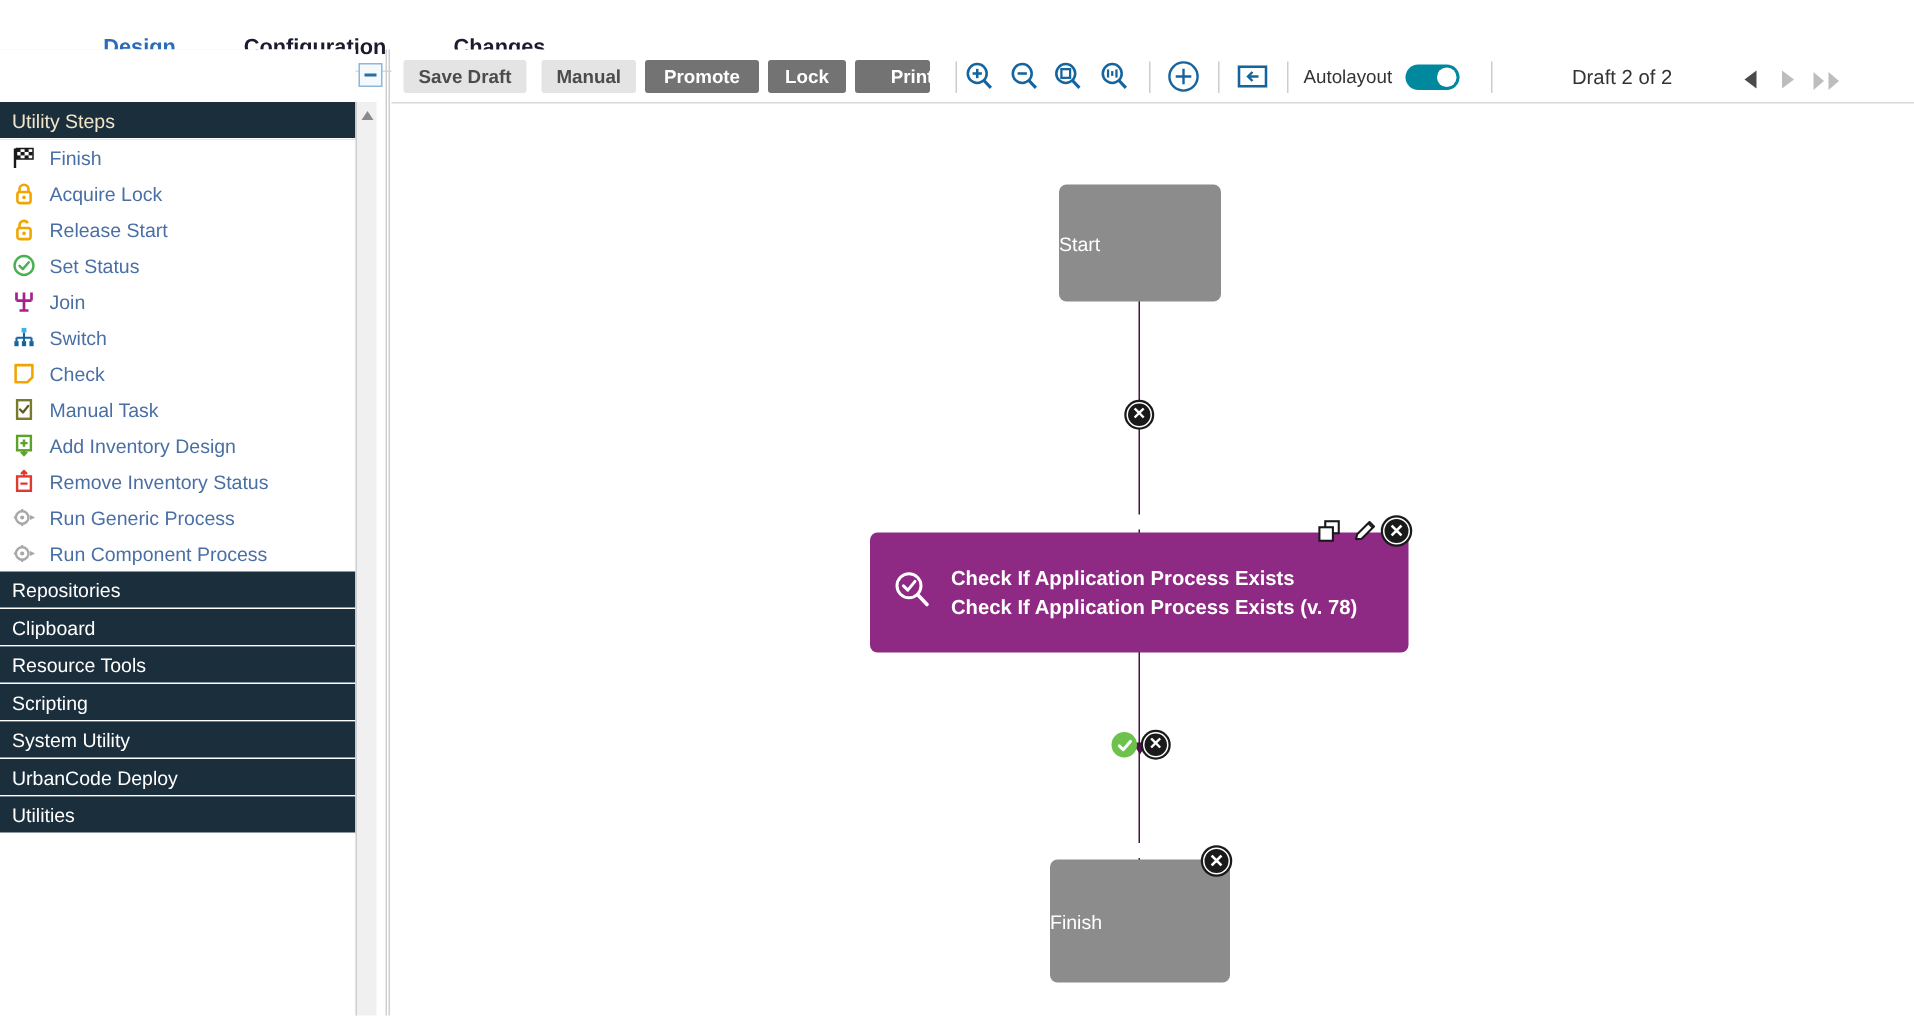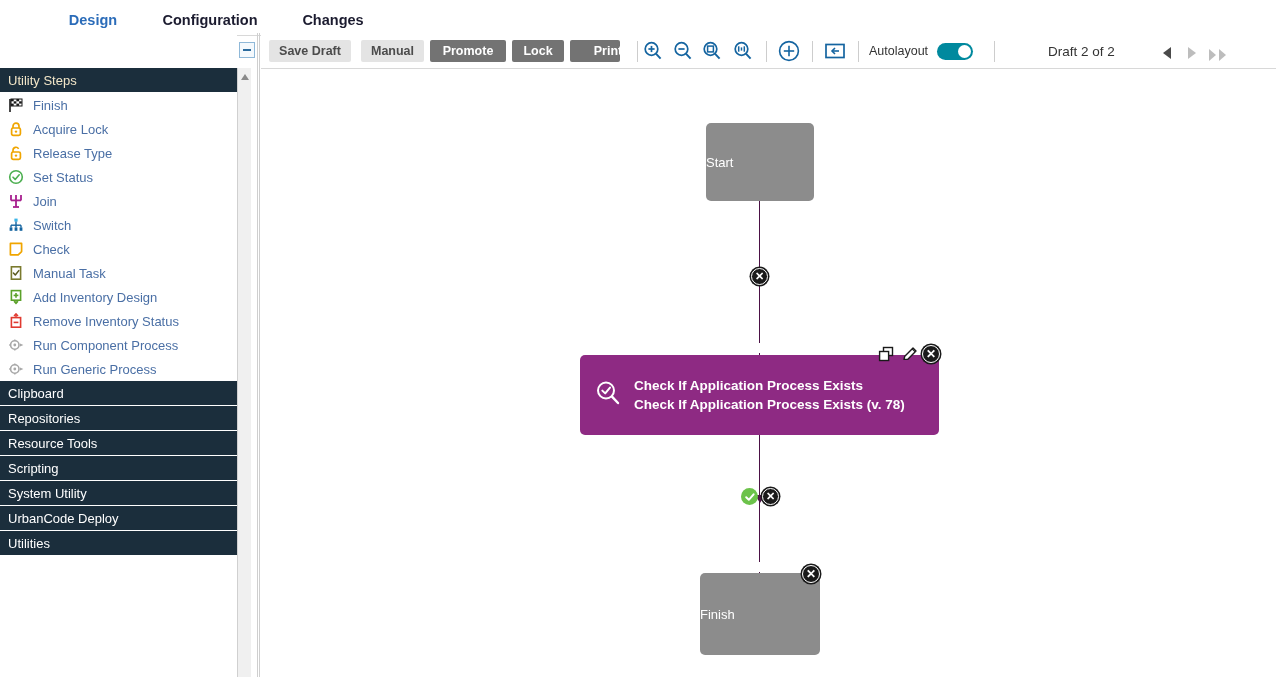--- a/index.html
+++ b/index.html
@@ -6,21 +6,21 @@
   html, body {
     margin: 0; padding: 0;
     width: 1276px; height: 677px;
     overflow: hidden;
     background: #ffffff;
     font-family: "Liberation Sans", sans-serif;
   }
 
   
   .tabbar {
-    position: absolute; top: 4px; left: 0; width: 1276px; height: 32px;
+    position: absolute; top: 16px; left: 0; width: 1276px; height: 32px;
     background: #ffffff;
     border-bottom: 1px solid #d8d8d8;
   }
   .tab {
     position: absolute; top: 0; height: 32px;
     font-size: 14.5px; font-weight: bold; color: #1b1b2f;
     display: flex; align-items: center; justify-content: center;
     cursor: pointer; padding: 0 4px;
   }
   .tab.active { color: #2b6cb9; }
@@ -236,21 +236,21 @@
           <span class="label">Acquire Lock</span>
         </div>
         <div class="step-item">
           <span class="step-ico">
             <svg width="16" height="16" viewBox="0 0 16 16">
               <path d="M5 7 V5.2 a3 3 0 0 1 5.6 -1.4" fill="none" stroke="#f0a500" stroke-width="1.7"></path>
               <rect x="3.6" y="7" width="8.8" height="7.4" rx="1.6" fill="none" stroke="#f0a500" stroke-width="1.7"></rect>
               <circle cx="8" cy="10.6" r="1.2" fill="#f0a500"></circle>
             </svg>
           </span>
-          <span class="label">Release Type</span>
+          <span class="label">Release Start</span>
         </div>
         <div class="step-item">
           <span class="step-ico">
             <svg width="16" height="16" viewBox="0 0 16 16">
               <circle cx="8" cy="8" r="6.3" fill="none" stroke="#4caf50" stroke-width="1.6"></circle>
               <polyline points="5,8.2 7.2,10.4 11.2,5.8" fill="none" stroke="#4caf50" stroke-width="1.6" stroke-linecap="round" stroke-linejoin="round"></polyline>
             </svg>
           </span>
           <span class="label">Set Status</span>
         </div>
@@ -326,41 +326,41 @@
           <span class="step-ico">
             <svg width="16" height="16" viewBox="0 0 16 16">
               <circle cx="6.8" cy="8" r="4.2" fill="none" stroke="#a8a8a8" stroke-width="1.6"></circle>
               <circle cx="6.8" cy="8" r="1.4" fill="#a8a8a8"></circle>
               <line x1="6.8" y1="2.4" x2="6.8" y2="4" stroke="#a8a8a8" stroke-width="1.4"></line>
               <line x1="6.8" y1="12" x2="6.8" y2="13.6" stroke="#a8a8a8" stroke-width="1.4"></line>
               <line x1="1.2" y1="8" x2="2.8" y2="8" stroke="#a8a8a8" stroke-width="1.4"></line>
               <polygon points="12,6.4 15.4,8 12,9.6" fill="#a8a8a8"></polygon>
             </svg>
           </span>
-          <span class="label">Run Component Process</span>
+          <span class="label">Run Generic Process</span>
         </div>
         <div class="step-item">
           <span class="step-ico">
             <svg width="16" height="16" viewBox="0 0 16 16">
               <circle cx="6.8" cy="8" r="4.2" fill="none" stroke="#a8a8a8" stroke-width="1.6"></circle>
               <circle cx="6.8" cy="8" r="1.4" fill="#a8a8a8"></circle>
               <line x1="6.8" y1="2.4" x2="6.8" y2="4" stroke="#a8a8a8" stroke-width="1.4"></line>
               <line x1="6.8" y1="12" x2="6.8" y2="13.6" stroke="#a8a8a8" stroke-width="1.4"></line>
               <line x1="1.2" y1="8" x2="2.8" y2="8" stroke="#a8a8a8" stroke-width="1.4"></line>
               <polygon points="12,6.4 15.4,8 12,9.6" fill="#a8a8a8"></polygon>
             </svg>
           </span>
-          <span class="label">Run Generic Process</span>
-        </div>
+          <span class="label">Run Component Process</span>
+        </div>
+      </div>
+      <div class="section-head lightlabel">
+        <span>Repositories</span>
       </div>
       <div class="section-head lightlabel">
         <span>Clipboard</span>
-      </div>
-      <div class="section-head lightlabel">
-        <span>Repositories</span>
       </div>
       <div class="section-head lightlabel">
         <span>Resource Tools</span>
       </div>
       <div class="section-head lightlabel">
         <span>Scripting</span>
       </div>
       <div class="section-head lightlabel">
         <span>System Utility</span>
       </div>

